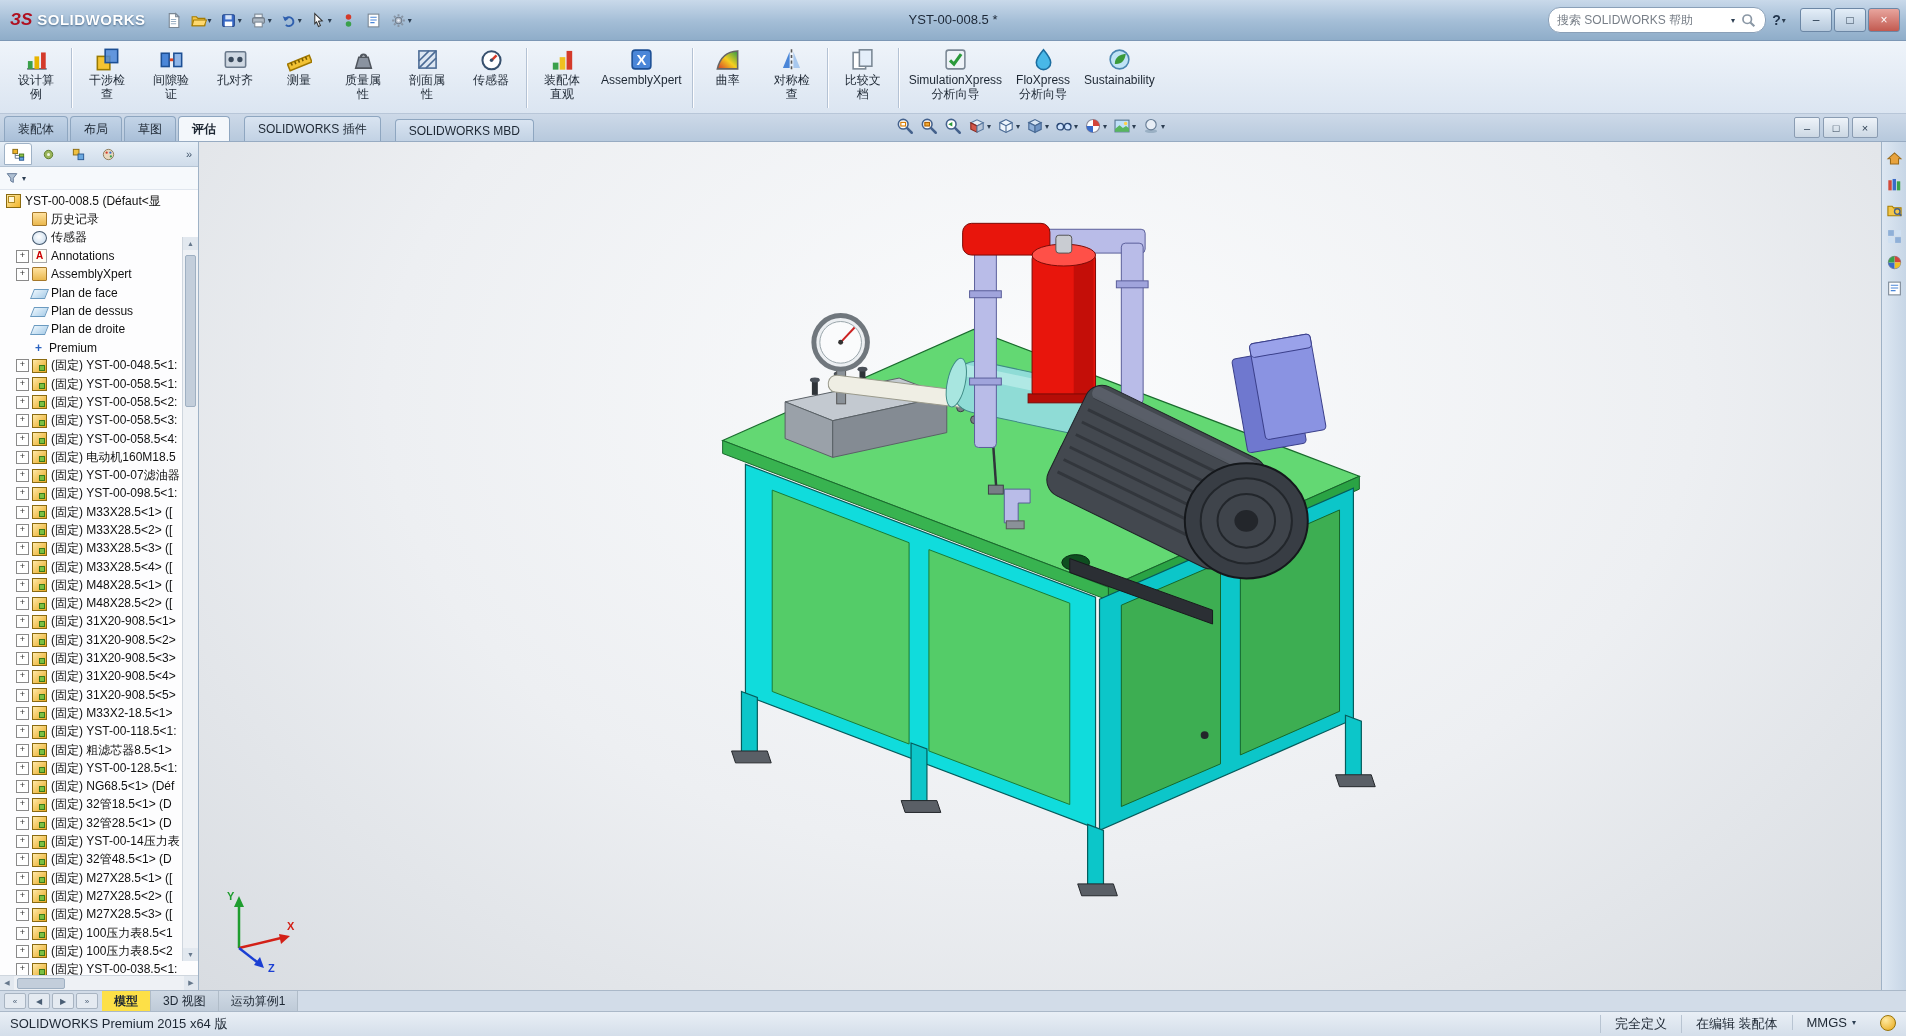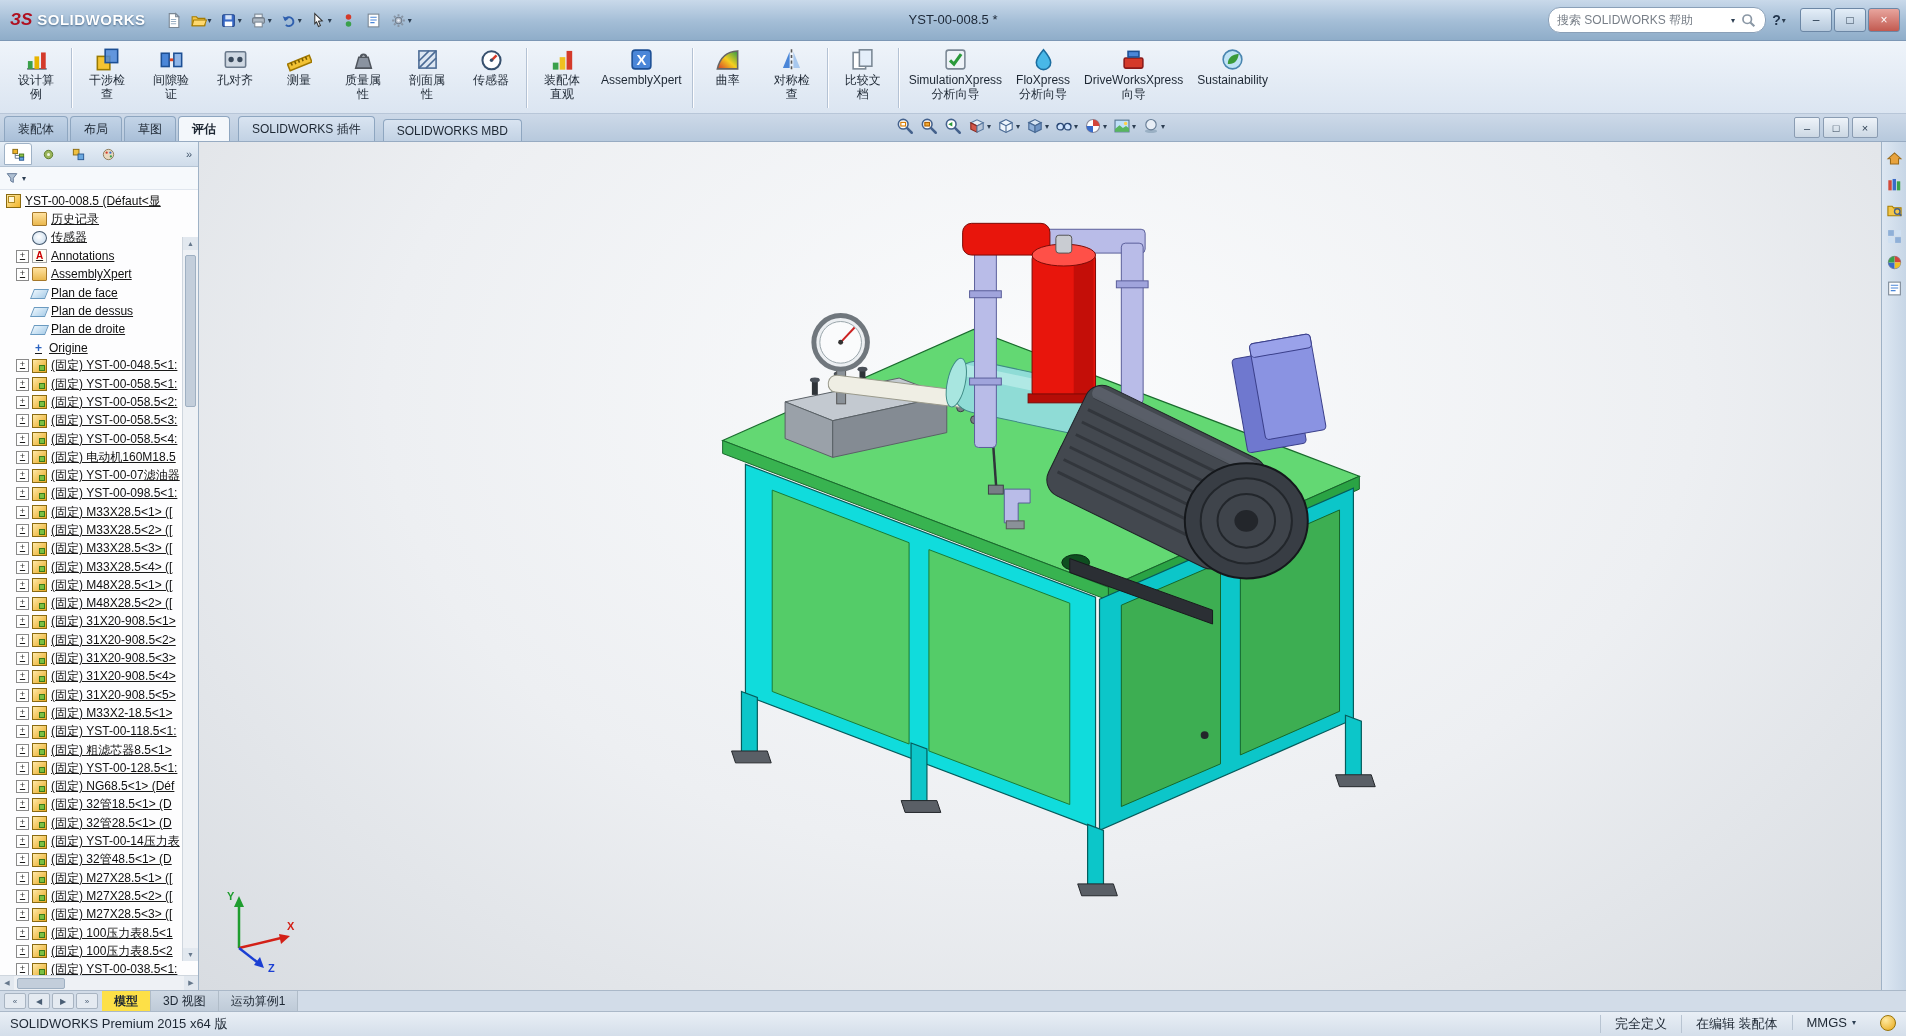--- a/index.html
+++ b/index.html
@@ -35,21 +35,21 @@
   .cmdbtn .icn svg{width:25px;height:25px;}
   .cmdlines{text-align:center;line-height:1.15;font-size:12px;margin-top:2px;white-space:nowrap;}
   .vsep{width:1px;background:#b4c2d4;margin:5px 3px;box-shadow:1px 0 0 #fdfdfe;}
 
   
   .tabrow{height:27px;flex:none;background:linear-gradient(#cdd9e8,#b7c9dd);display:flex;align-items:flex-end;
     padding-left:4px;position:relative;border-bottom:1px solid #97abc2;}
   .tab{padding:4px 13px 3px;font-size:12px;color:#1d2733;border:1px solid #8ea6c0;border-bottom:none;
     border-radius:4px 4px 0 0;background:linear-gradient(#c3d4e7,#a9bfd8);margin-right:2px;white-space:nowrap;}
   .tab.active{background:#f3f7fb;font-weight:bold;}
-  .tab.addin{background:linear-gradient(#d9e4f1,#c2d2e4);margin-left:6px;}
+  .tab.addin{background:linear-gradient(#d9e4f1,#c2d2e4);margin-left:12px;}
   .hud{position:absolute;left:894px;top:2px;display:flex;gap:2px;align-items:center;}
   .hudbtn{display:flex;align-items:center;padding:1px 2px;border-radius:2px;}
   .hudbtn .icn svg{width:18px;height:18px;}
   .docbtns{position:absolute;right:28px;top:3px;display:flex;gap:3px;}
   .docbtn{width:24px;height:19px;border:1px solid #8a9cb2;background:linear-gradient(#eef3f9,#ccd8e4);
     display:flex;align-items:center;justify-content:center;font-size:11px;color:#2c3e52;border-radius:2px;}
 
   
   .main{flex:1;display:flex;position:relative;min-height:0;}
 
@@ -57,21 +57,21 @@
   .panel-tabs{height:24px;flex:none;background:linear-gradient(#e7eff7,#cfdcea);display:flex;align-items:center;
     gap:2px;padding:0 4px;border-bottom:1px solid #b5c4d4;}
   .ptab{width:26px;height:20px;display:flex;align-items:center;justify-content:center;border:1px solid transparent;}
   .ptab.active{background:#fff;border-color:#9fb2c6;border-radius:3px 3px 0 0;}
   .ptab .icn svg{width:15px;height:15px;}
   .pchev{margin-left:auto;color:#44586e;font-size:11px;padding-right:2px;}
   .filter-row{height:22px;flex:none;display:flex;align-items:center;padding:0 5px;gap:2px;
     border-bottom:1px solid #e0e6ee;background:#f6f9fc;}
   .filter-row .icn svg{width:14px;height:14px;}
 
-  .tree{flex:1;overflow:hidden;padding:2px 16px 0 2px;position:relative;text-decoration:underline;}
+  .tree{flex:1;overflow:hidden;padding:2px 16px 0 2px;position:relative;}
   .tree-row{display:flex;align-items:center;height:18.3px;white-space:nowrap;}
   .tree-row.root{margin-left:4px;}
   .expander{width:11px;height:11px;flex:none;border:1px solid #8a8a8a;background:#fff;font-size:9px;
     line-height:9px;text-align:center;color:#333;margin:0 3px 0 14px;}
   .expander.none{visibility:hidden;}
   .ti{width:13px;height:12px;flex:none;margin-right:4px;position:relative;display:inline-block;}
   .ti.t-asm{background:linear-gradient(135deg,#ffe9a8,#f0b428);border:1px solid #8a6a10;}
   .ti.t-asm::after{content:"";position:absolute;left:1px;top:1px;width:5px;height:5px;background:#fff6d8;border:1px solid #b08a20;}
   .ti.t-comp{background:linear-gradient(135deg,#ffe9a8,#e8a820);border:1px solid #8a6a10;}
   .ti.t-comp::after{content:"";position:absolute;right:1px;bottom:1px;width:4px;height:4px;background:#7ac043;border:1px solid #3a7a1a;}
@@ -438,32 +438,20 @@
           </svg>
         </span>
         <div class="cmdlines">
           <div>FloXpress</div>
           <div>分析向导</div>
         </div>
       </div>
       <div class="cmdbtn">
         <span class="icn">
           <svg viewBox="0 0 16 16">
-            <rect x="2" y="7" width="12" height="6.5" rx="1" fill="#d43a2a" stroke="#8a1a1a"></rect>
-            <rect x="4.5" y="2.8" width="7" height="3.6" fill="#4a86d8" stroke="#1c4f94"></rect>
-          </svg>
-        </span>
-        <div class="cmdlines">
-          <div>DriveWorksXpress</div>
-          <div>向导</div>
-        </div>
-      </div>
-      <div class="cmdbtn">
-        <span class="icn">
-          <svg viewBox="0 0 16 16">
             <circle cx="8" cy="8" r="6" fill="#bfe3f5" stroke="#4a86b0"></circle>
             <path d="M5 10.8 C5 6.4 8.2 4.8 12 4.3 C11.5 8.7 9.2 11.2 5 10.8 Z" fill="#3a9a3a"></path>
           </svg>
         </span>
         <div class="cmdlines">
           <div>Sustainability</div>
         </div>
       </div>
     </div>
 
@@ -667,21 +655,21 @@
               <span class="tlabel">Plan de dessus</span>
             </div>
             <div class="tree-row">
               <span class="expander none"></span>
               <span class="ti t-plane"></span>
               <span class="tlabel">Plan de droite</span>
             </div>
             <div class="tree-row">
               <span class="expander none"></span>
               <span class="ti t-origin">+</span>
-              <span class="tlabel">Origine</span>
+              <span class="tlabel">Premium</span>
             </div>
             <div class="tree-row">
               <span class="expander">+</span>
               <span class="ti t-comp"></span>
               <span class="tlabel">(固定) YST-00-048.5&lt;1:</span>
             </div>
             <div class="tree-row">
               <span class="expander">+</span>
               <span class="ti t-comp"></span>
               <span class="tlabel">(固定) YST-00-058.5&lt;1:</span>

